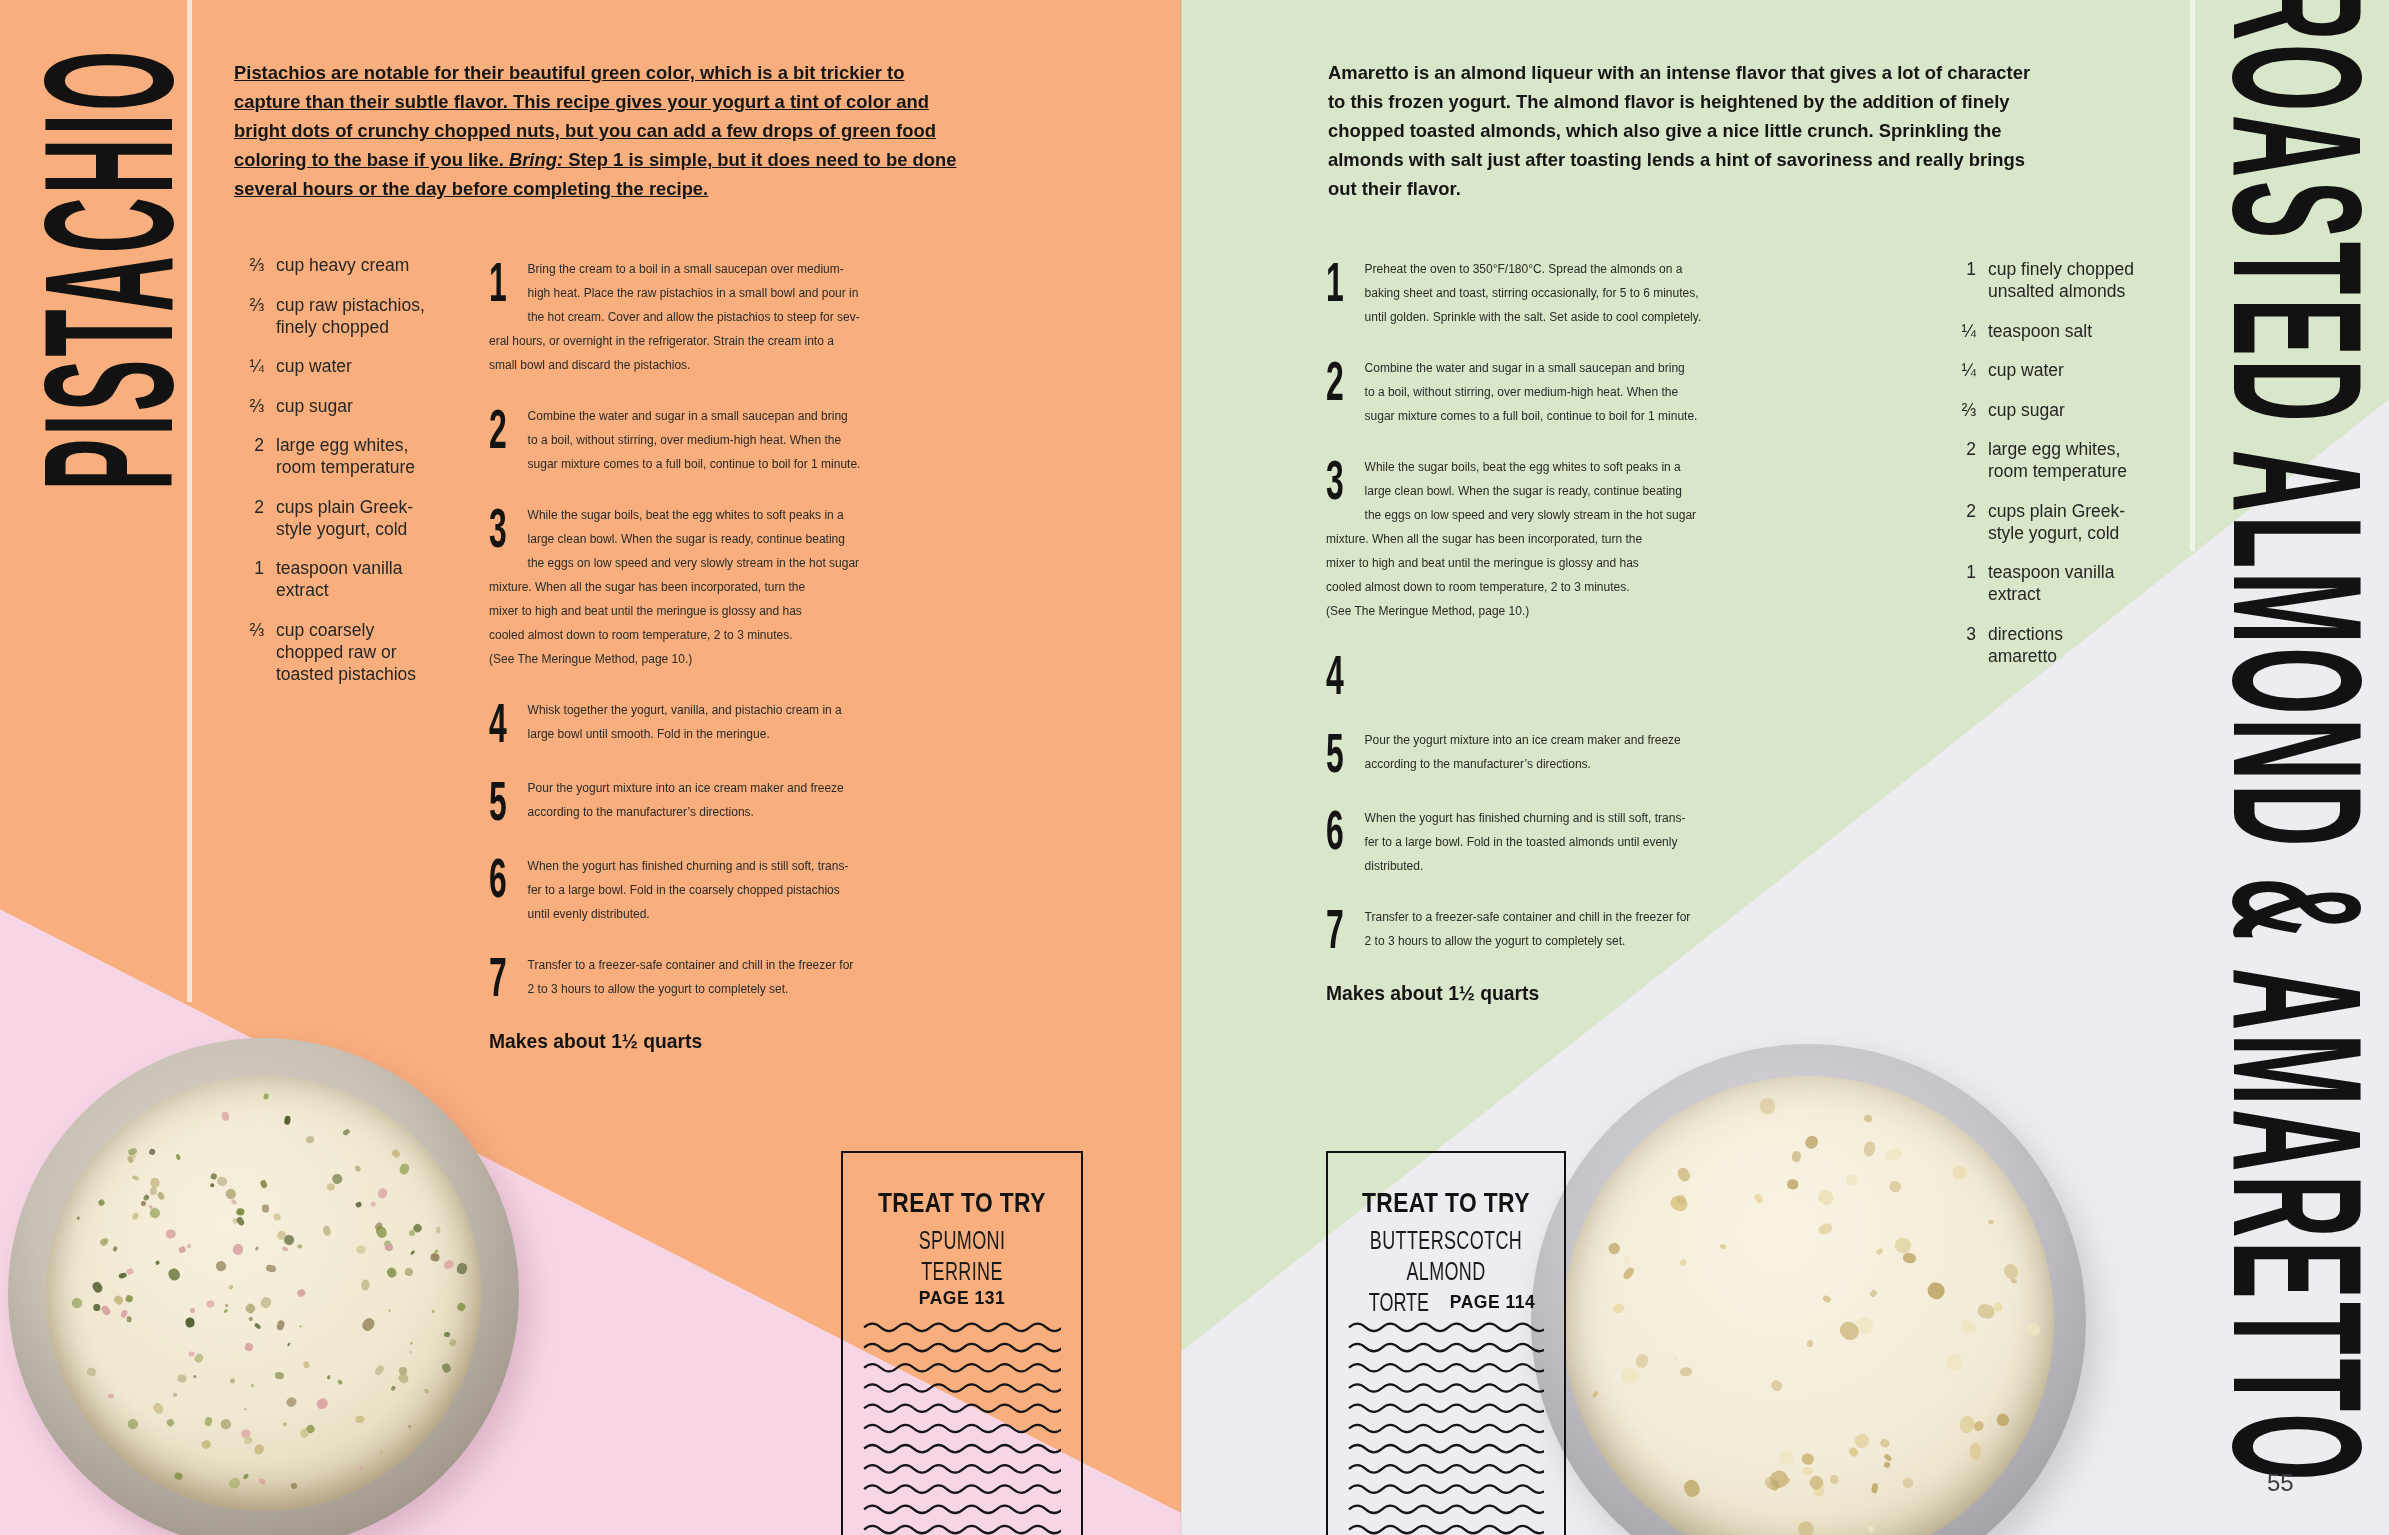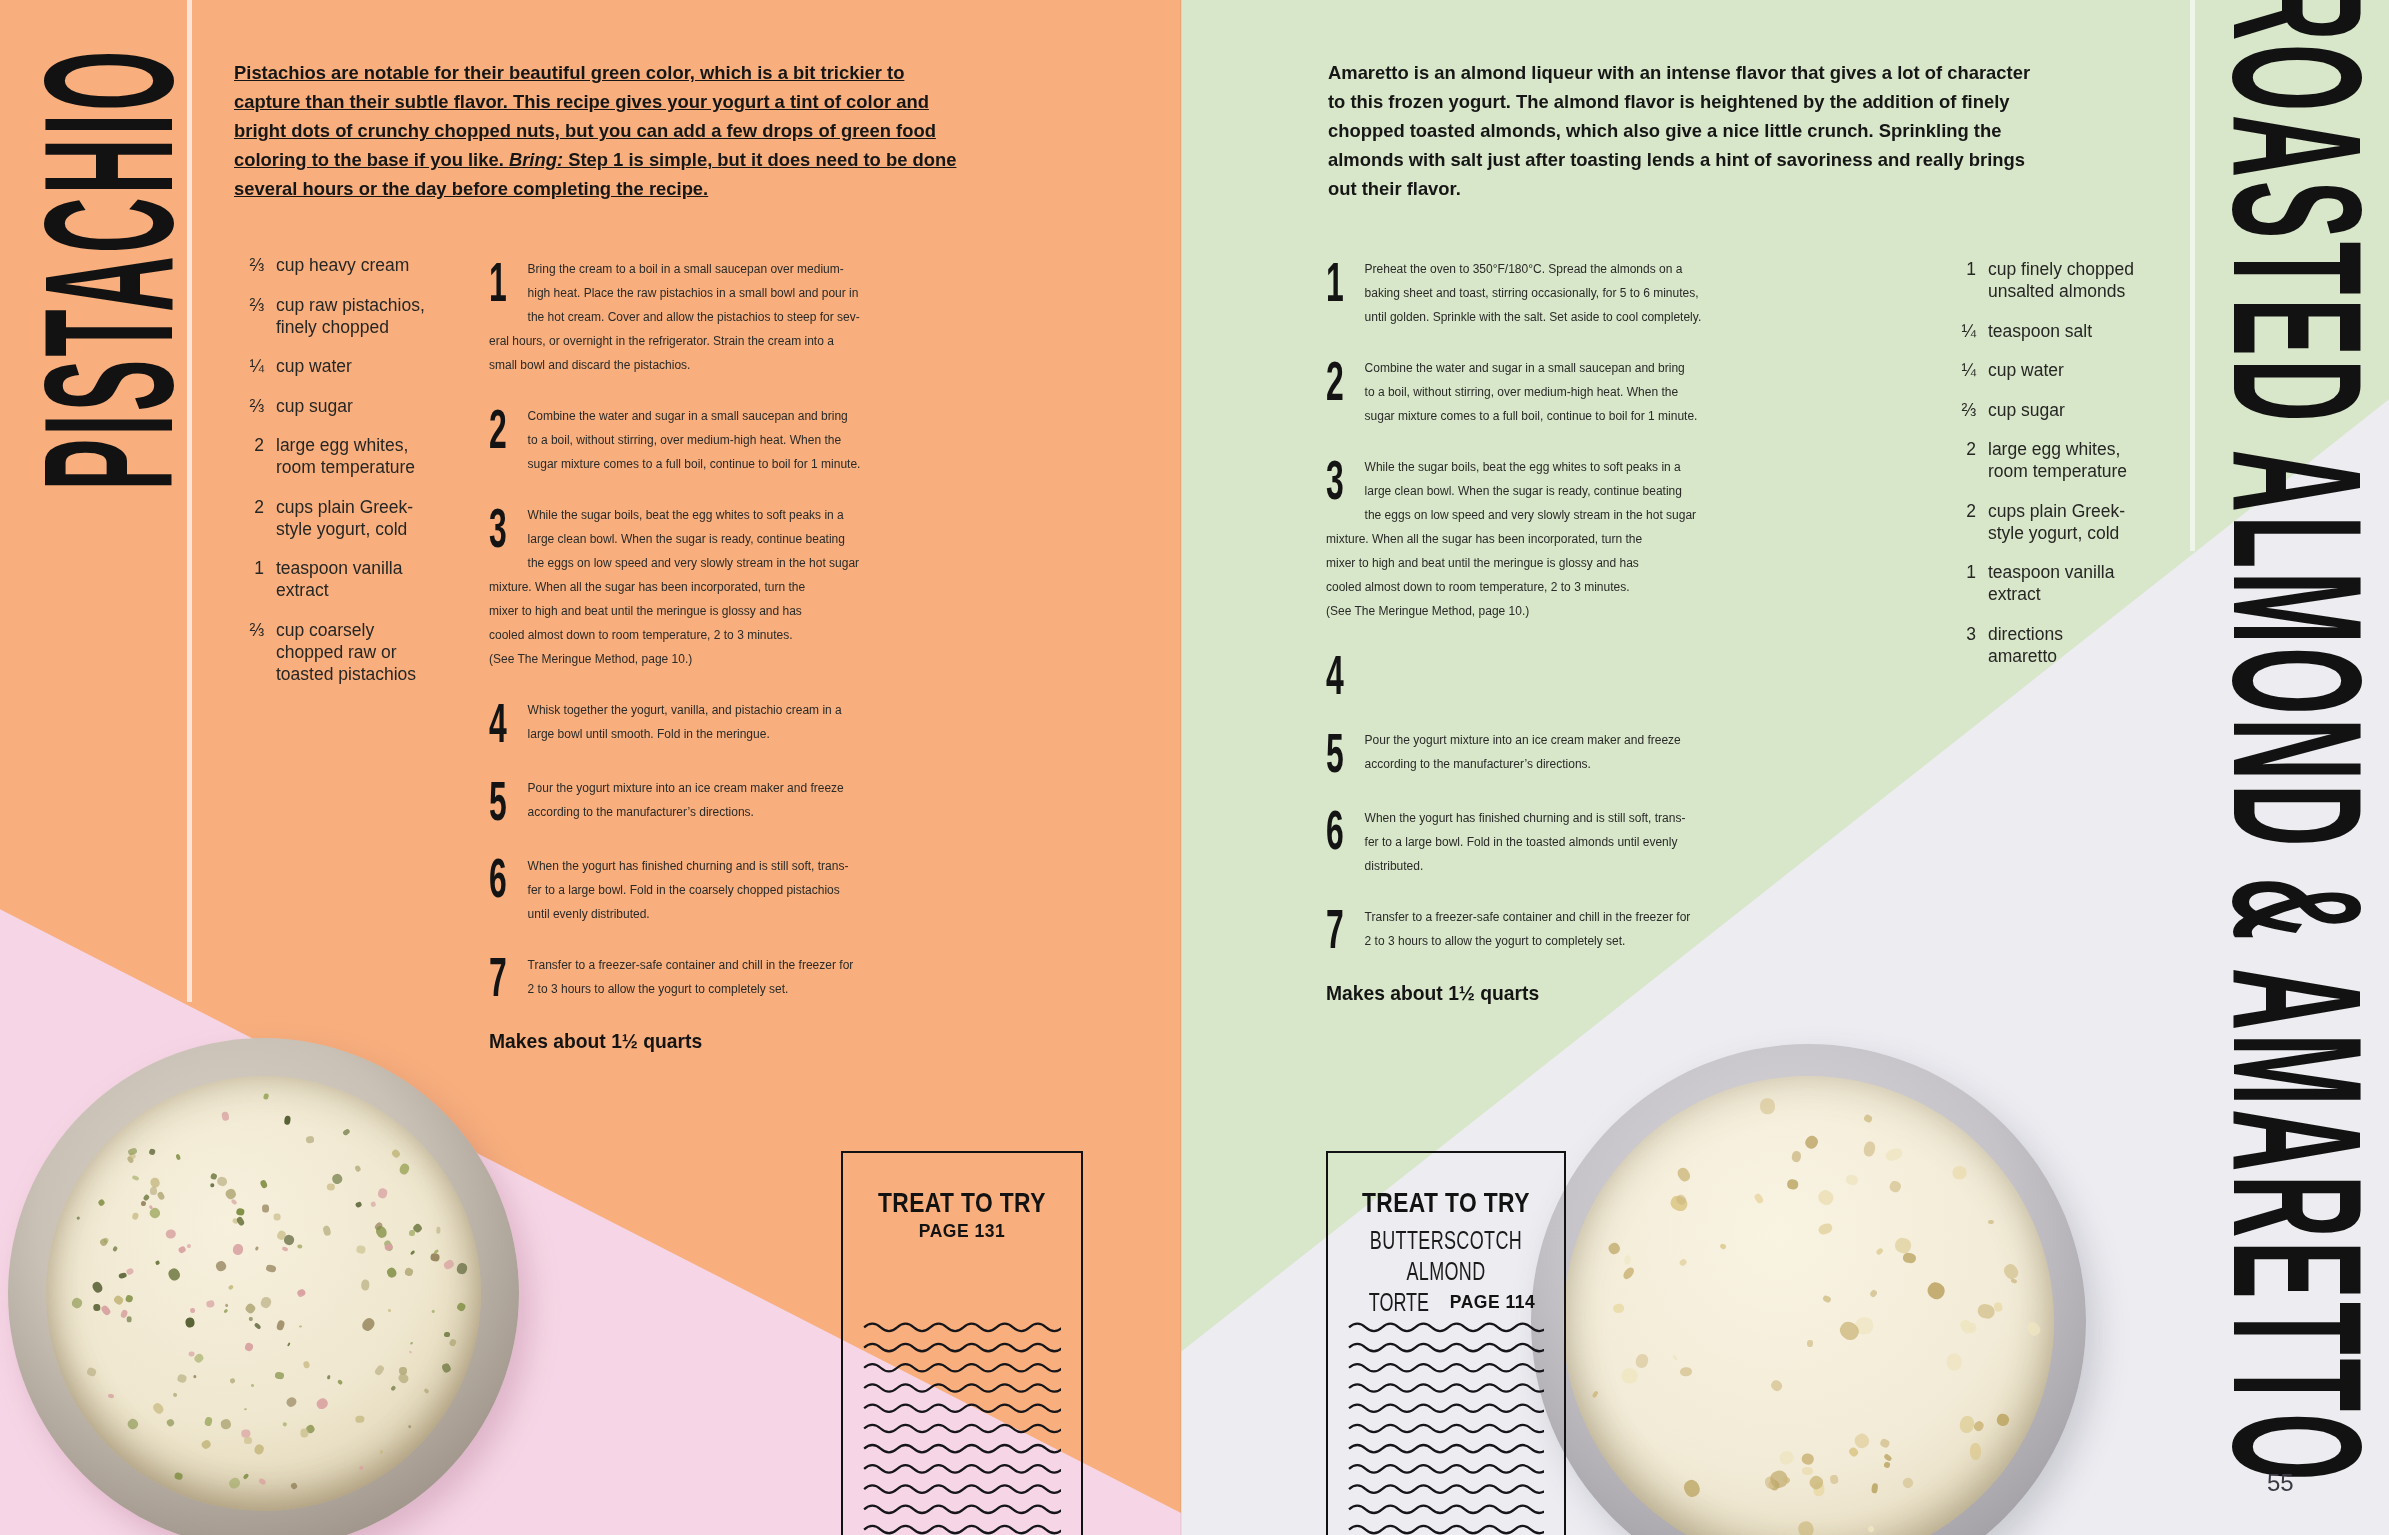--- a/index.html
+++ b/index.html
@@ -339,20 +339,21 @@
           <span class="fleck" style="left: 292px; top: 304px; width: 4.2px; height: 4.7px; background: rgb(125, 140, 63); opacity: 0.762441; transform: rotate(136deg);"></span>
           <span class="fleck" style="left: 208px; top: 248px; width: 6.9px; height: 4.4px; background: rgb(74, 85, 38); opacity: 0.740502; transform: rotate(42deg);"></span>
           <span class="fleck" style="left: 104px; top: 111px; width: 7.1px; height: 7.8px; background: rgb(180, 171, 124); opacity: 0.618256; transform: rotate(0deg);"></span>
           <span class="fleck" style="left: 297px; top: 54px; width: 7px; height: 4.6px; background: rgb(92, 106, 46); opacity: 0.644937; transform: rotate(145deg);"></span>
           <span class="fleck" style="left: 144px; top: 232px; width: 5.1px; height: 5px; background: rgb(216, 160, 160); opacity: 0.843337; transform: rotate(173deg);"></span>
         </div>
     </div>
 
     <div class="treat-box" id="treat-left">
       <span class="treat-kicker">TREAT TO TRY</span>
+      <span class="treat-name"><span>SPUMONI TERRINE</span></span>
       <div class="treat-l2-row">
 
         <span class="page-ref">PAGE 131</span>
       </div>
       <div class="waves"><svg width="198" height="250" viewBox="0 0 215 272">
             <path d="M1 8 q 9 -8 18 0 q 9 8 18 0 q 9 -8 18 0 q 9 8 18 0 q 9 -8 18 0 q 9 8 18 0 q 9 -8 18 0 q 9 8 18 0 q 9 -8 18 0 q 9 8 18 0 q 9 -8 18 0 q 9 8 18 0" fill="none" stroke="#15151a" stroke-width="2.4"></path>
             <path d="M1 30 q 9 -8 18 0 q 9 8 18 0 q 9 -8 18 0 q 9 8 18 0 q 9 -8 18 0 q 9 8 18 0 q 9 -8 18 0 q 9 8 18 0 q 9 -8 18 0 q 9 8 18 0 q 9 -8 18 0 q 9 8 18 0" fill="none" stroke="#15151a" stroke-width="2.4"></path>
             <path d="M1 52 q 9 -8 18 0 q 9 8 18 0 q 9 -8 18 0 q 9 8 18 0 q 9 -8 18 0 q 9 8 18 0 q 9 -8 18 0 q 9 8 18 0 q 9 -8 18 0 q 9 8 18 0 q 9 -8 18 0 q 9 8 18 0" fill="none" stroke="#15151a" stroke-width="2.4"></path>
             <path d="M1 74 q 9 -8 18 0 q 9 8 18 0 q 9 -8 18 0 q 9 8 18 0 q 9 -8 18 0 q 9 8 18 0 q 9 -8 18 0 q 9 8 18 0 q 9 -8 18 0 q 9 8 18 0 q 9 -8 18 0 q 9 8 18 0" fill="none" stroke="#15151a" stroke-width="2.4"></path>
             <path d="M1 96 q 9 -8 18 0 q 9 8 18 0 q 9 -8 18 0 q 9 8 18 0 q 9 -8 18 0 q 9 8 18 0 q 9 -8 18 0 q 9 8 18 0 q 9 -8 18 0 q 9 8 18 0 q 9 -8 18 0 q 9 8 18 0" fill="none" stroke="#15151a" stroke-width="2.4"></path>

